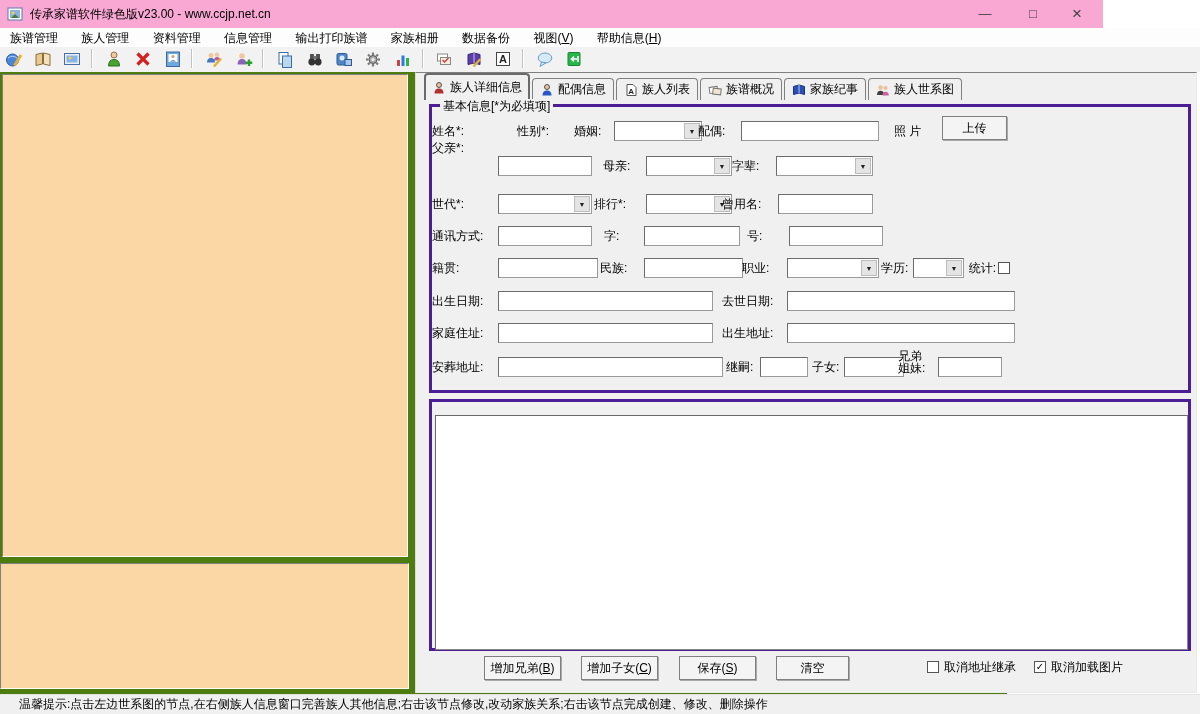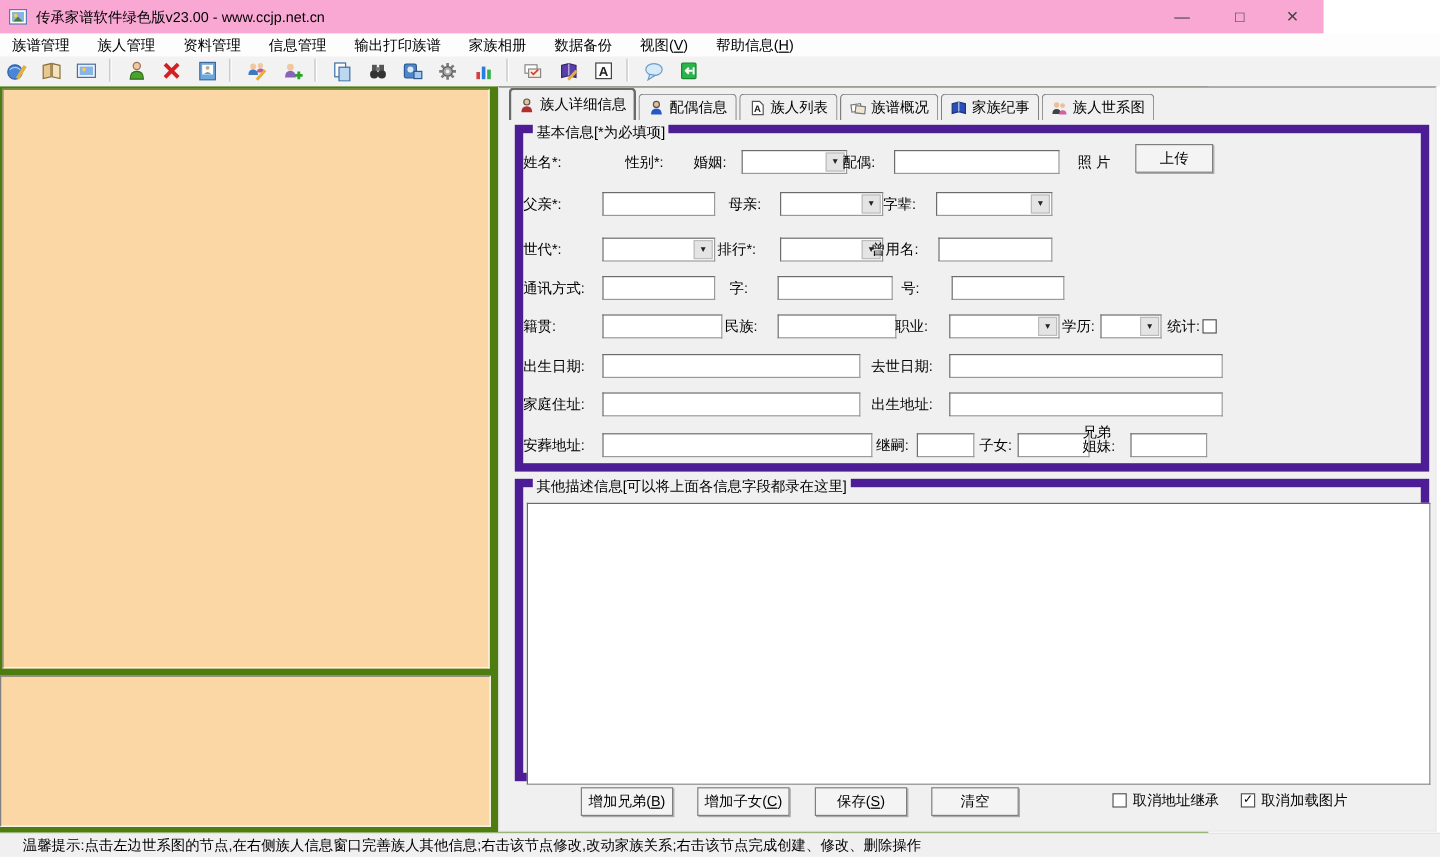--- a/index.html
+++ b/index.html
@@ -25,21 +25,21 @@
   #main{left:0;top:72px;width:1007px;height:622px;background:#4d7c0f}
   .panel-peach{position:absolute;background:#fad7a4;border:1px solid;border-color:#7f7f7f #fcfcfc #fcfcfc #7f7f7f;box-sizing:border-box}
   #right-panel{position:absolute;left:415px;top:0;width:782px;height:621px;background:#f0f0f0;
                border:1px solid;border-color:#7f7f7f #e9e9e9 #e9e9e9 #dadada;box-sizing:border-box}
   
   #tabs{position:absolute;left:8px;top:2px;height:25px;display:flex;align-items:flex-end}
   .tab{display:flex;align-items:center;gap:4px;height:21px;padding:0 7px;background:#f0f0f0;
        border:1px solid #808080;border-bottom:none;border-radius:4px 4px 0 0;margin-right:2px;cursor:default;white-space:nowrap}
   .tab.active{height:25px;border-width:2px 2px 0 2px;border-color:#6a6a6a;padding:0 6px}
   
-  .groupbox{position:absolute;border:7px solid #4c1d95;box-sizing:border-box}
+  .groupbox{position:absolute;border:3px solid #4c1d95;box-sizing:border-box}
   .legend{position:absolute;top:-8px;left:8px;background:#f0f0f0;padding:0 3px;line-height:14px;white-space:nowrap}
   .lbl{position:absolute;text-align:left;white-space:nowrap;line-height:14px}
   .inp{position:absolute;height:20px;background:#fff;border:1px solid #9a9a9a;border-top-color:#6c6c6c;border-left-color:#6c6c6c;
        box-sizing:border-box;font:12px "Liberation Sans","DejaVu Sans",sans-serif;padding:0 3px;outline:none}
   .dd{position:absolute;height:20px;background:#fff;border:1px solid #9a9a9a;border-top-color:#6c6c6c;border-left-color:#6c6c6c;box-sizing:border-box}
   .dd-btn{position:absolute;right:1px;top:1px;bottom:1px;width:16px;background:#e4e4e4;border:1px solid #bcbcbc;
           font-size:7px;line-height:15px;text-align:center;color:#222;box-sizing:border-box;cursor:default}
   .btn{position:absolute;height:24px;background:#f4f4f4;border:1px solid #7f7f7f;box-shadow:1px 1px 0 #aaa;
        text-align:center;line-height:22px;box-sizing:border-box;cursor:default;white-space:nowrap}
   .cbox{position:absolute;width:12px;height:12px;background:#fff;border:1px solid #555;box-sizing:border-box;
@@ -246,21 +246,21 @@
       <span class="lbl" style="left:142px;width:38px;top:17px">婚姻:</span>
       <div class="dd" style="left:182px;top:14px;width:88px">
         <span></span>
         <span class="dd-btn">▼</span>
       </div>
       <span class="lbl" style="left:266px;width:38px;top:17px">配偶:</span>
       <input class="inp" style="left: 309px; top: 14px; width: 138px;" value="">
       <span class="lbl" style="left:462px;width:40px;top:17px;text-align:left">照 片</span>
       <div class="btn" style="left:510px;top:9px;width:65px">上传</div>
 
-      <span class="lbl" style="left:0;width:49px;top:52px">父亲*:</span>
+      <span class="lbl" style="left:0;width:49px;top:34px">父亲*:</span>
       <input class="inp" style="left: 66px; top: 49px; width: 94px;" value="">
       <span class="lbl" style="left:171px;width:40px;top:52px">母亲:</span>
       <div class="dd" style="left:214px;top:49px;width:86px">
         <span></span>
         <span class="dd-btn">▼</span>
       </div>
       <span class="lbl" style="left:300px;width:40px;top:52px">字辈:</span>
       <div class="dd" style="left:344px;top:49px;width:97px">
         <span></span>
         <span class="dd-btn">▼</span>
@@ -317,21 +317,20 @@
       <input class="inp" style="left: 66px; top: 250px; width: 225px;" value="">
       <span class="lbl" style="left:294px;width:30px;top:253px">继嗣:</span>
       <input class="inp" style="left: 328px; top: 250px; width: 48px;" value="">
       <span class="lbl" style="left:380px;width:28px;top:253px">子女:</span>
       <input class="inp" style="left: 412px; top: 250px; width: 60px;" value="">
       <span class="lbl" style="left:466px;width:36px;top:243px;line-height:12px"><span>兄弟</span><br><span>姐妹:</span></span>
       <input class="inp" style="left: 506px; top: 250px; width: 64px;" value="">
     </div>
 
     <div class="groupbox" style="left:13px;top:326px;width:762px;height:252px">
-      <span class="legend">其他描述信息[可以将上面各信息字段都录在这里]</span>
       <textarea class="bigtext" style="left: 3px; top: 13px; width: 753px; height: 235px;"></textarea>
     </div>
 
     <div class="btn u-sc" style="left:68px;top:583px;width:77px">增加兄弟(<u>B</u>)</div>
     <div class="btn u-sc" style="left:165px;top:583px;width:77px">增加子女(<u>C</u>)</div>
     <div class="btn u-sc" style="left:263px;top:583px;width:77px">保存(<u>S</u>)</div>
     <div class="btn" style="left:360px;top:583px;width:73px">清空</div>
 
     <span class="cbox" style="left:511px;top:588px"></span>
     <span class="cblabel" style="left:528px;top:587px">取消地址继承</span>

